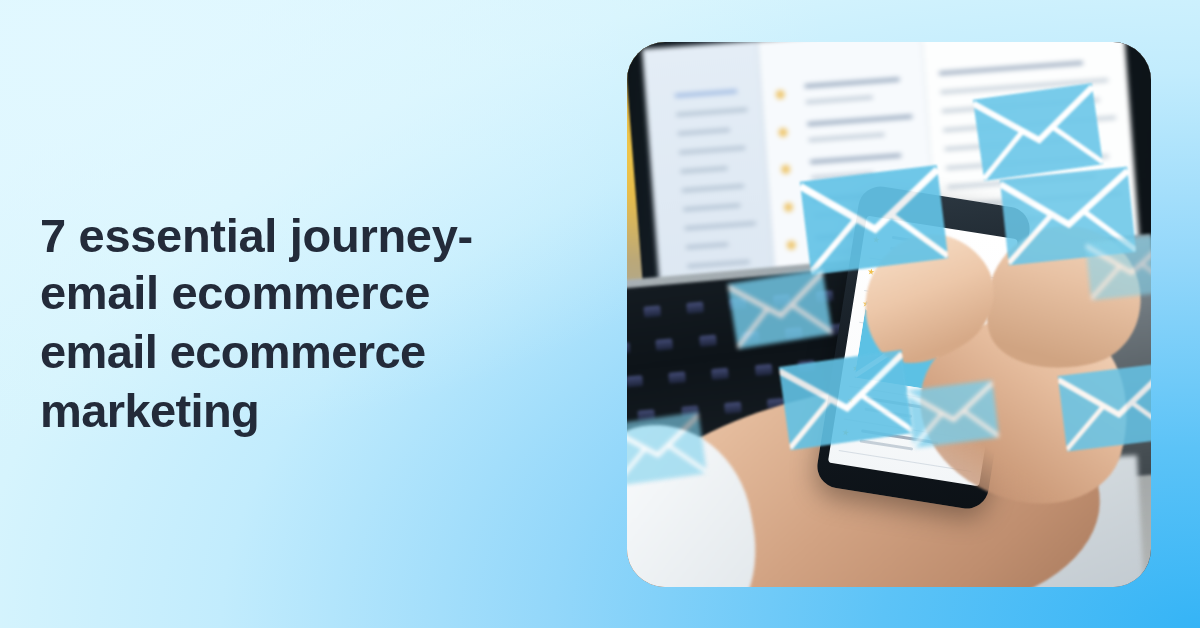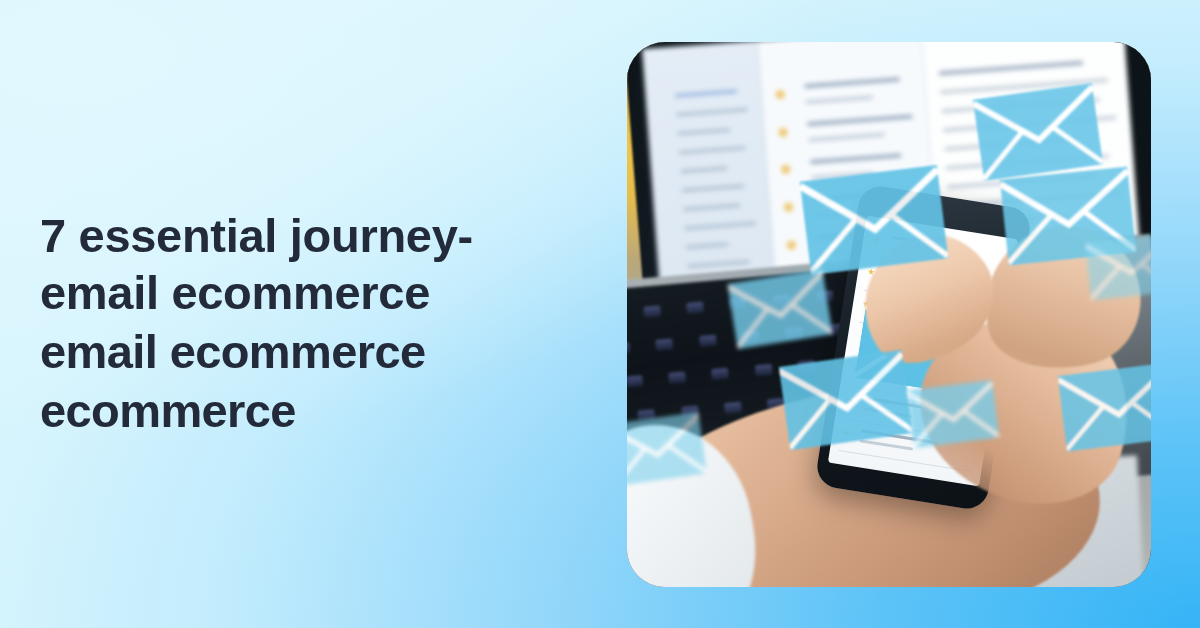--- a/index.html
+++ b/index.html
@@ -413,21 +413,21 @@
 
 <div class="banner">
 
   <div class="left-col">
 
 
     <div class="headline">
       <span class="light">7 essential journey-</span>
       <span class="light">email ecommerce</span>
       <span class="heavy">email ecommerce</span>
-      <span class="heavy">ecommerce</span>
+      <span class="heavy">marketing</span>
     </div>
 
   </div>
 
   <div class="photo-card">
     <div class="photo-inner">
 
       <div class="bg-warm"></div>
 
       <div class="laptop-lid"></div>

